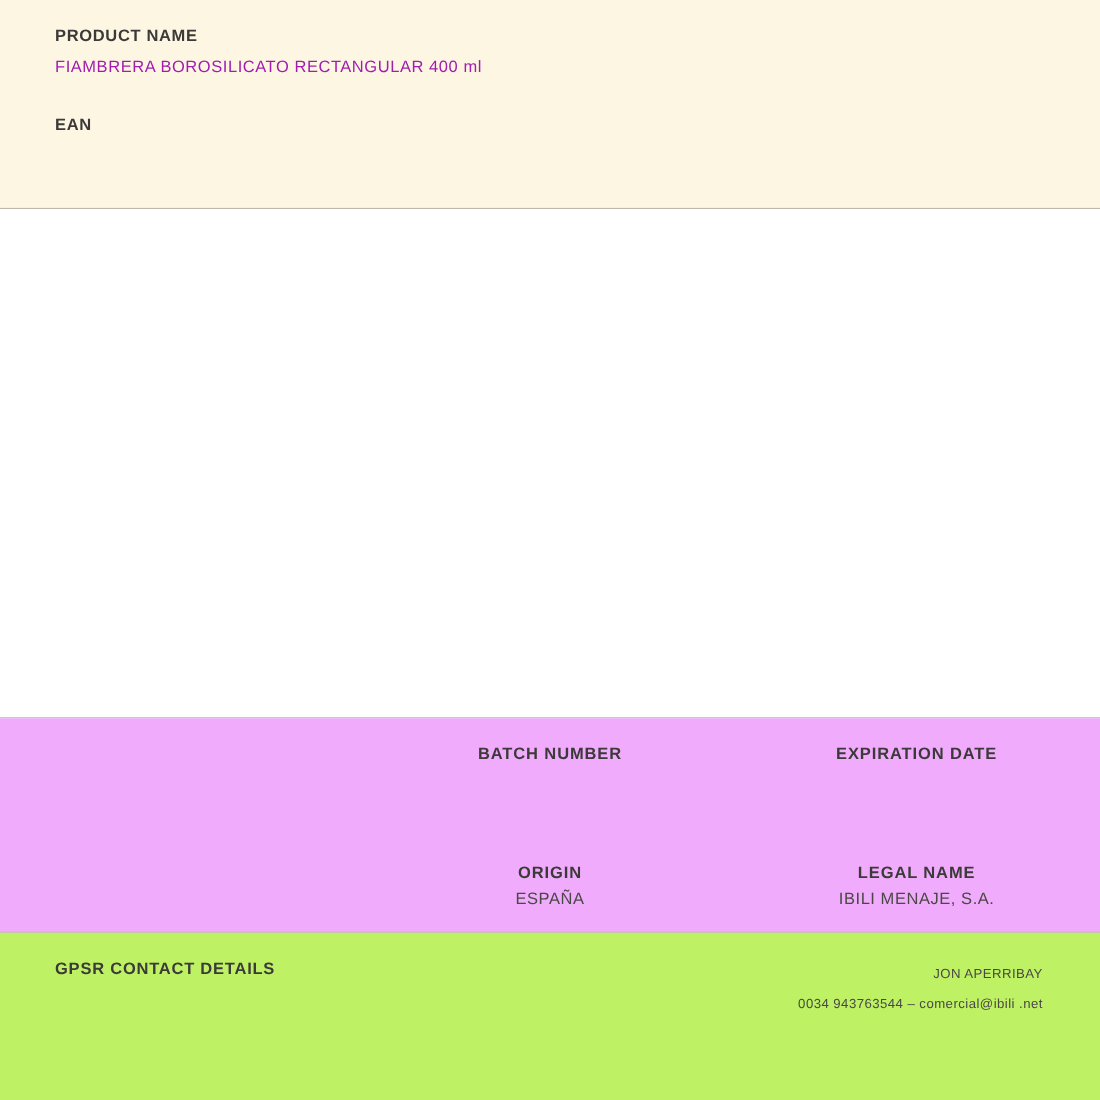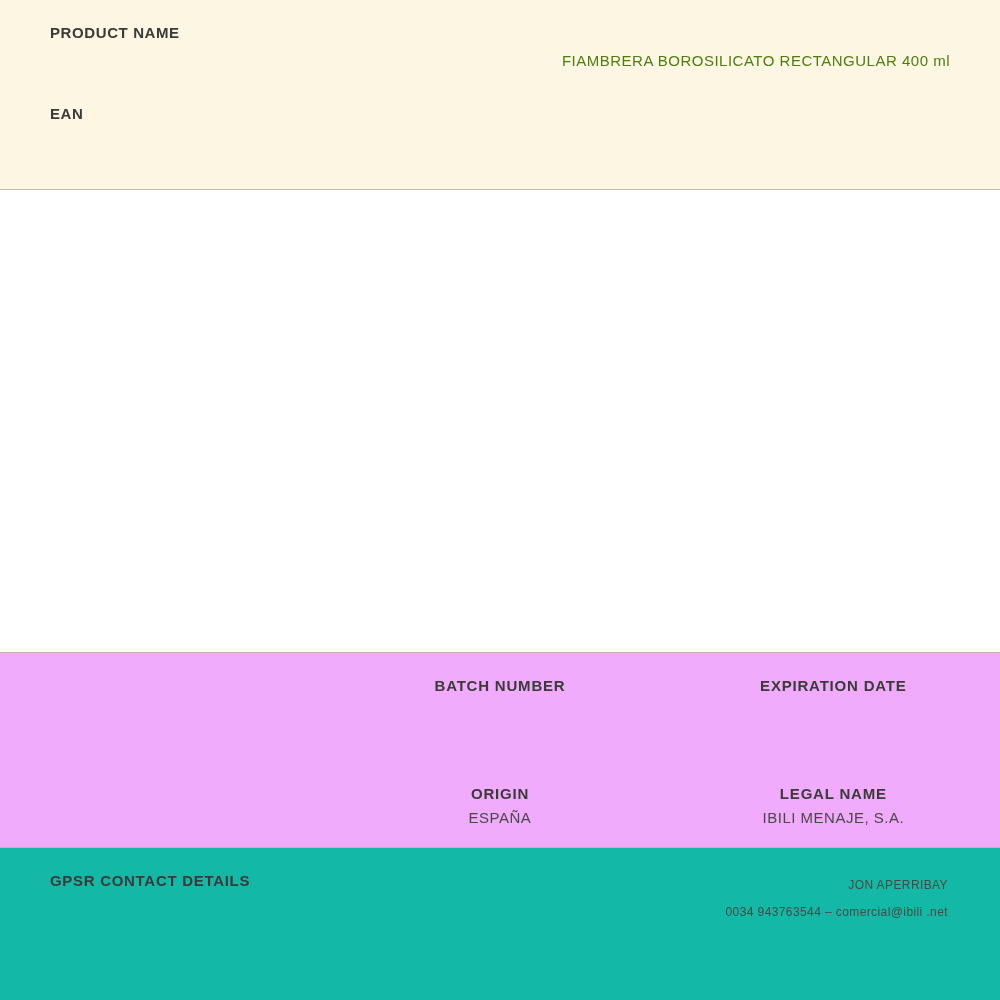--- a/index.html
+++ b/index.html
@@ -37,23 +37,22 @@
     font-size: 15px;
     font-weight: bold;
     letter-spacing: 0.6px;
     color: #3b3a38;
     margin: 0 0 11px 0;
   }
 
   .field-value {
     font-size: 15px;
     letter-spacing: 0.5px;
-    color: #4d7c0f;
+    color: #a21caf;
     margin: 0;
-    text-align: right;
   }
 
   .field-block + .field-block {
     margin-top: 36px;
   }
 
   
   .middle-blank {
     background: #ffffff;
     flex: 1 1 auto;
@@ -99,21 +98,21 @@
     margin: 7px 0 0 0;
     min-height: 18px;
   }
 
   .details-row.second {
     margin-top: 66px;
   }
 
   
   .footer {
-    background: #14b8a6;
+    background: #bef264;
     box-sizing: border-box;
     padding: 24px 52px 20px 50px;
     height: 152px;
     display: flex;
     justify-content: space-between;
     align-items: flex-start;
   }
 
   .footer-label {
     font-size: 15px;

